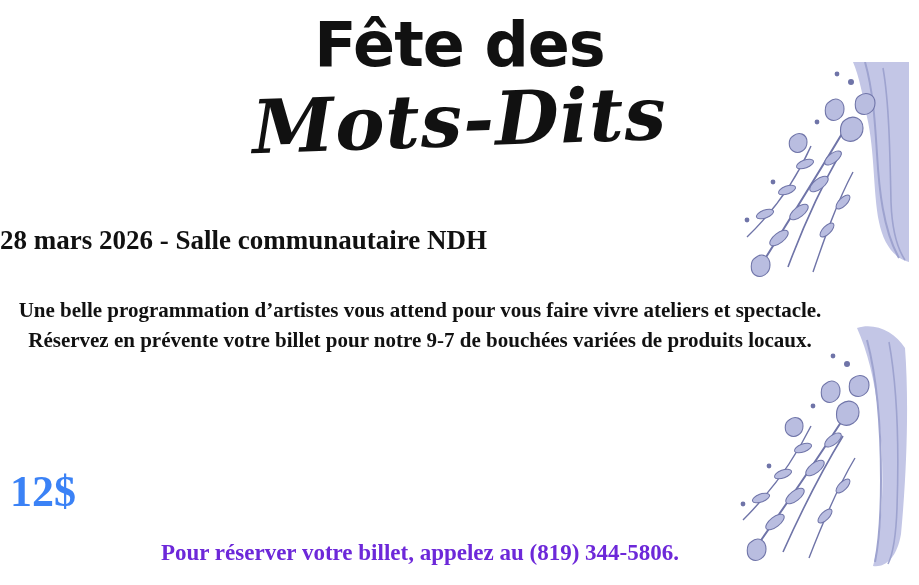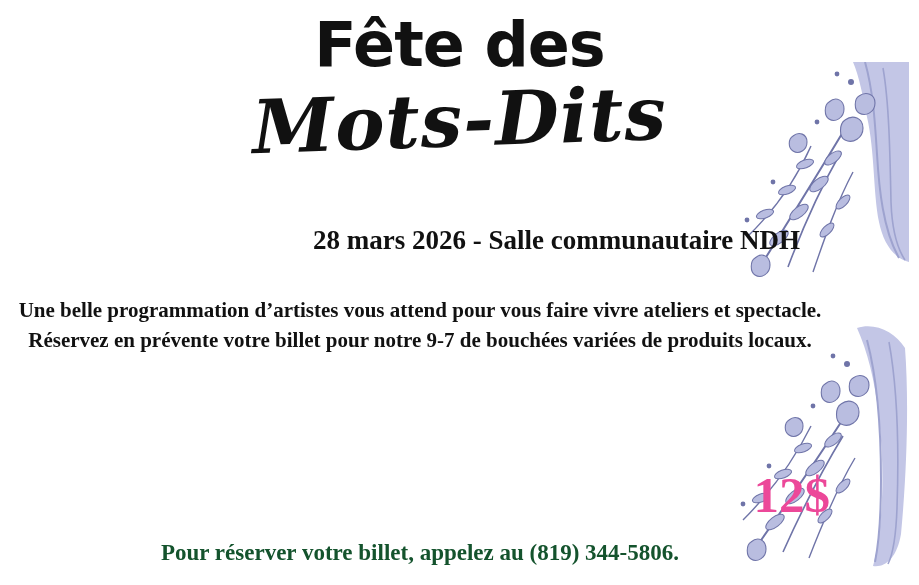--- a/index.html
+++ b/index.html
@@ -61,21 +61,21 @@
     letter-spacing: 1px;
     transform: rotate(-2deg);
   }
 
   
   .date-line {
     position: absolute;
     top: 225px;
     left: 0;
     width: 800px;
-    text-align: right;
+    text-align: left;
     font-family: "Liberation Serif", serif;
     font-weight: bold;
     font-size: 27px;
     color: #111111;
   }
 
   .paragraph {
     position: absolute;
     top: 295px;
     left: 10px;
@@ -99,37 +99,37 @@
     font-size: 25px;
     text-decoration: underline;
     color: #111111;
   }
 
   .price {
     position: absolute;
     top: 466px;
     left: 10px;
     width: 820px;
-    text-align: right;
-    font-family: "Liberation Serif", serif;
-    font-weight: bold;
-    font-size: 51px;
-    color: #ec4899;
+    text-align: left;
+    font-family: "Liberation Serif", serif;
+    font-weight: bold;
+    font-size: 44px;
+    color: #3b82f6;
   }
 
   .contact {
     position: absolute;
     top: 540px;
     left: 10px;
     width: 820px;
     text-align: center;
     font-family: "Liberation Serif", serif;
     font-weight: bold;
     font-size: 23px;
-    color: #14532d;
+    color: #6d28d9;
   }
 </style>
 </head>
 <body>
 
 <div class="poster">
 
   <div class="decor decor-top">
     <svg width="180" height="220" viewBox="0 0 180 220" xmlns="http://www.w3.org/2000/svg">
 

